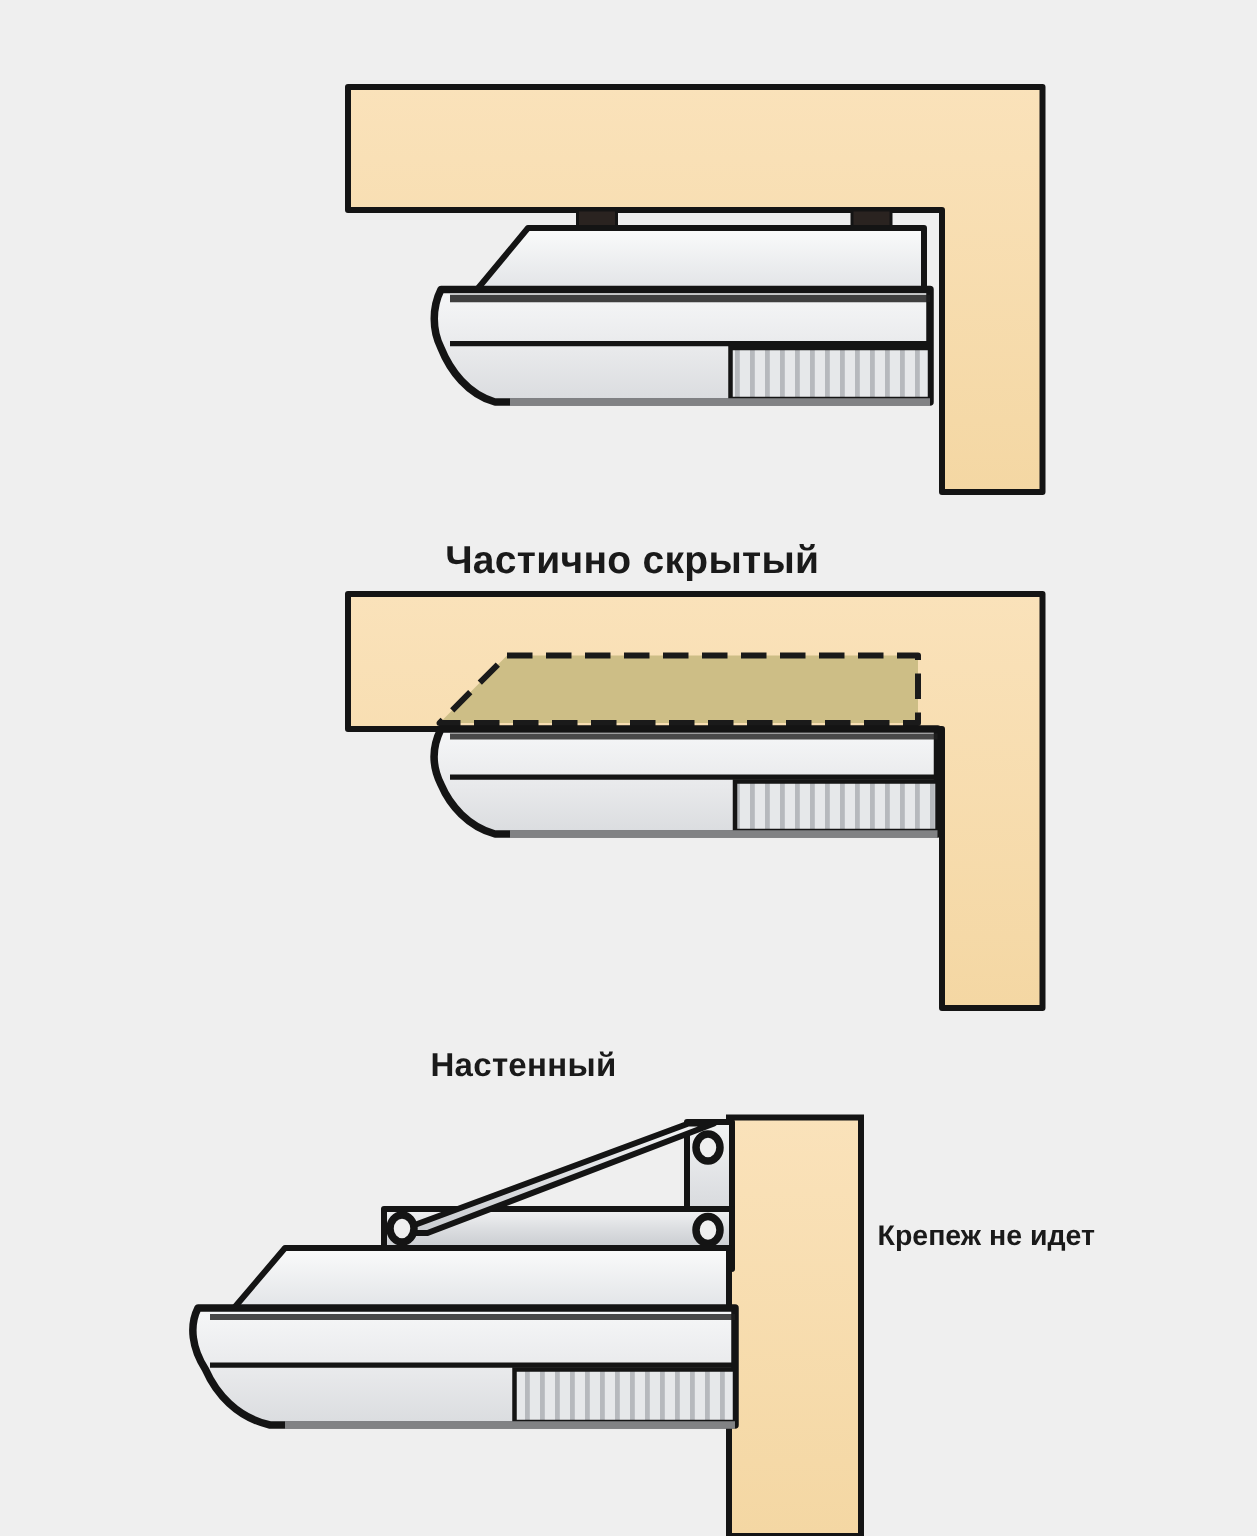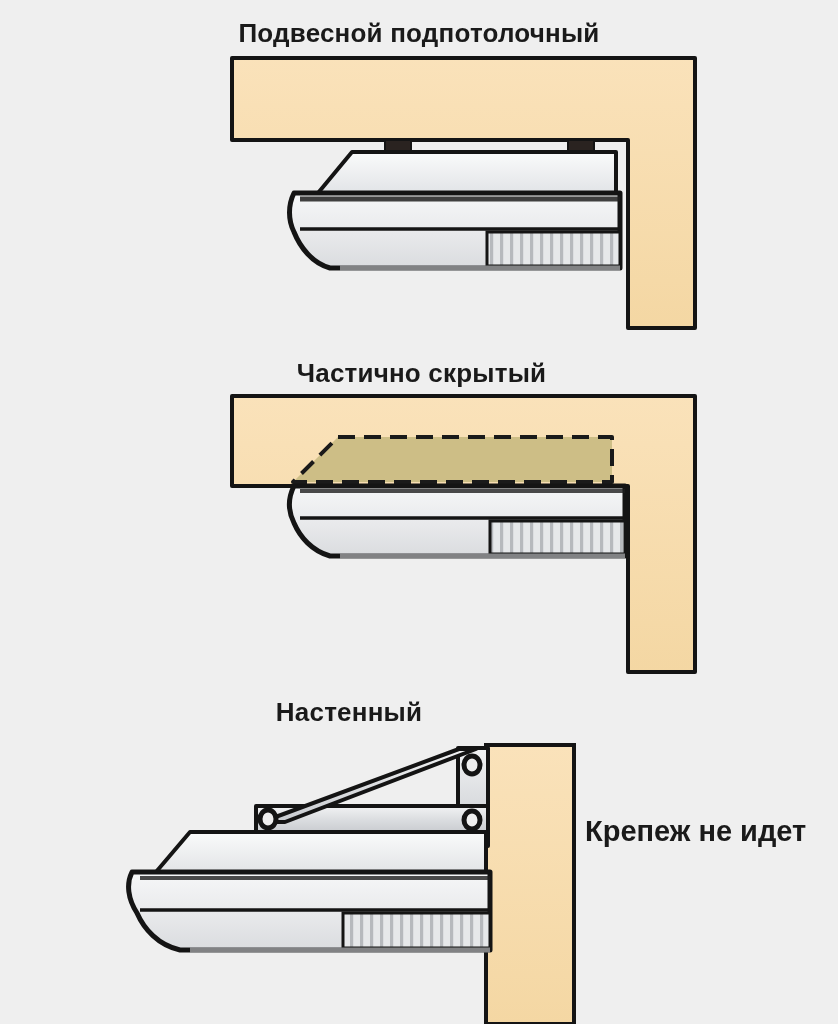--- a/index.html
+++ b/index.html
@@ -36,28 +36,28 @@
   #cap-2 {
     left: 5px; right: 0;
     top: 358px;
     text-align: center;
     font-size: 26px;
   }
   #cap-3 {
     left: 0; right: 0;
     top: 697px;
     text-align: center;
-    font-size: 26px;
+    font-size: 22px;
     padding-right: 140px;
   }
   #note {
     position: absolute;
     left: 585px;
     top: 812px;
-    font-size: 29px;
+    font-size: 19px;
     font-weight: 700;
     line-height: 1.35;
     color: #1a1a1a;
     width: 250px;
   }
   #note span { display: block; }
   svg.scene {
     position: absolute;
     left: 0;
     top: 0;
@@ -169,21 +169,20 @@
       <path d="M140 910 L490 910" fill="none" stroke="#141414" stroke-width="3.5"></path>
 
       <path d="M140 878 L490 878" fill="none" stroke="#1e1e1e" stroke-width="4" opacity="0.8"></path>
 
       <rect x="343" y="913" width="147" height="35" fill="url(#slats3)" stroke="#141414" stroke-width="3"></rect>
 
       <path d="M190 950 L490 950" fill="none" stroke="#c9cbce" stroke-width="5" opacity="0.6"></path>
     </g>
   </svg>
 
-  <div class="caption" id="cap-1">Подвесной подпотолочный</div>
 
   <div class="caption" id="cap-2">Частично скрытый</div>
 
   <div class="caption" id="cap-3">Настенный</div>
 
   <div id="note">
     <span>Крепеж не идет</span>
   </div>
 
 </div>

